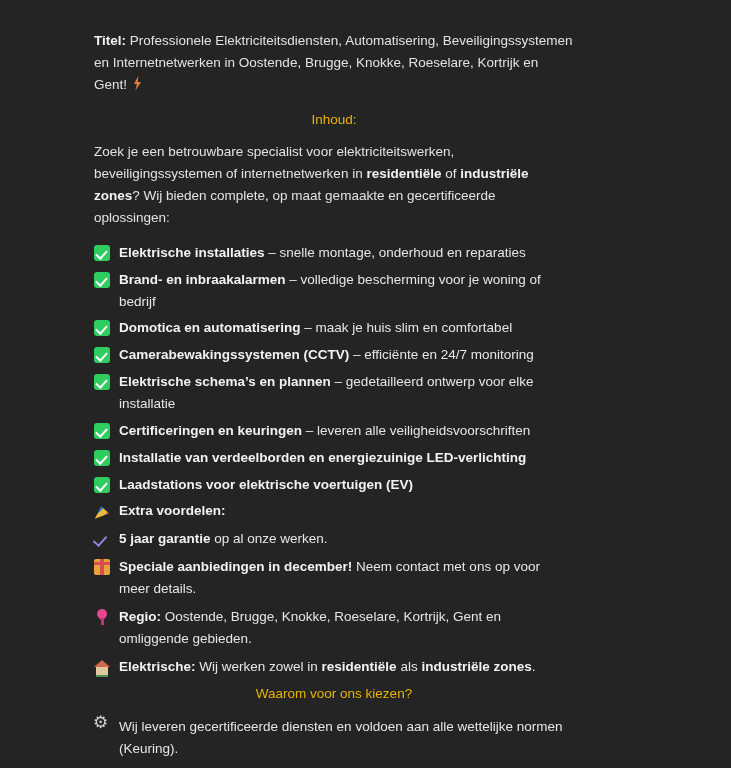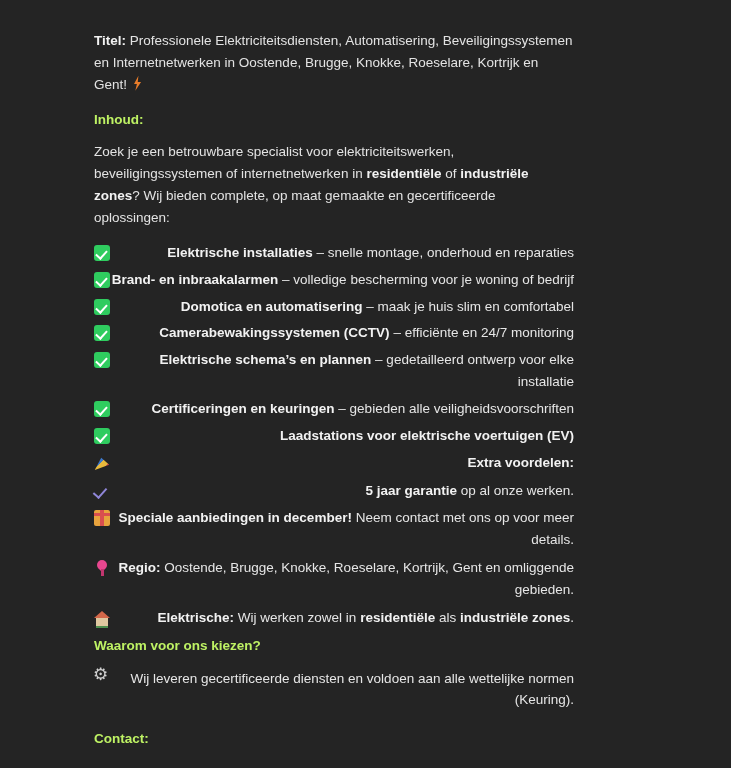--- a/index.html
+++ b/index.html
@@ -30,37 +30,37 @@
     margin: 0 0 13px 0;
     color: #e3e3e3;
   }
 
   b, .b {
     font-weight: bold;
     color: #f2f2f2;
   }
 
   .heading {
-    font-weight: bold;
-    color: #bef264;
+    font-weight: normal;
+    color: #eab308;
     margin: 0 0 11px 0;
+    text-align: center;
   }
 
   .section-gap { }
 
   
   .erow {
     display: flex;
     align-items: flex-start;
     margin-bottom: 6px;
   }
   .erow .etext {
     flex: 1;
-    padding-left: 1px;
-    text-align: right;
+    padding-left: 9px;
   }
 
   .emoji {
     flex: 0 0 auto;
     width: 16px;
     height: 16px;
     position: relative;
     margin-top: 3px;
     display: inline-block;
   }
@@ -238,21 +238,25 @@
     <div class="erow">
       <span class="emoji ico-check-box"></span>
       <span class="etext"><span class="b">Camerabewakingssystemen (CCTV)</span><span> – efficiënte en 24/7 monitoring</span></span>
     </div>
     <div class="erow">
       <span class="emoji ico-check-box"></span>
       <span class="etext"><span class="b">Elektrische schema’s en plannen</span><span> – gedetailleerd ontwerp voor elke installatie</span></span>
     </div>
     <div class="erow">
       <span class="emoji ico-check-box"></span>
-      <span class="etext"><span class="b">Certificeringen en keuringen</span><span> – gebieden alle veiligheidsvoorschriften</span></span>
+      <span class="etext"><span class="b">Certificeringen en keuringen</span><span> – leveren alle veiligheidsvoorschriften</span></span>
+    </div>
+    <div class="erow">
+      <span class="emoji ico-check-box"></span>
+      <span class="etext"><span class="b">Installatie van verdeelborden en energiezuinige LED-verlichting</span><span></span></span>
     </div>
     <div class="erow">
       <span class="emoji ico-check-box"></span>
       <span class="etext"><span class="b">Laadstations voor elektrische voertuigen (EV)</span><span></span></span>
     </div>
   </div>
 
   <div class="section-gap">
     <div class="erow">
       <span class="emoji ico-party"></span>

